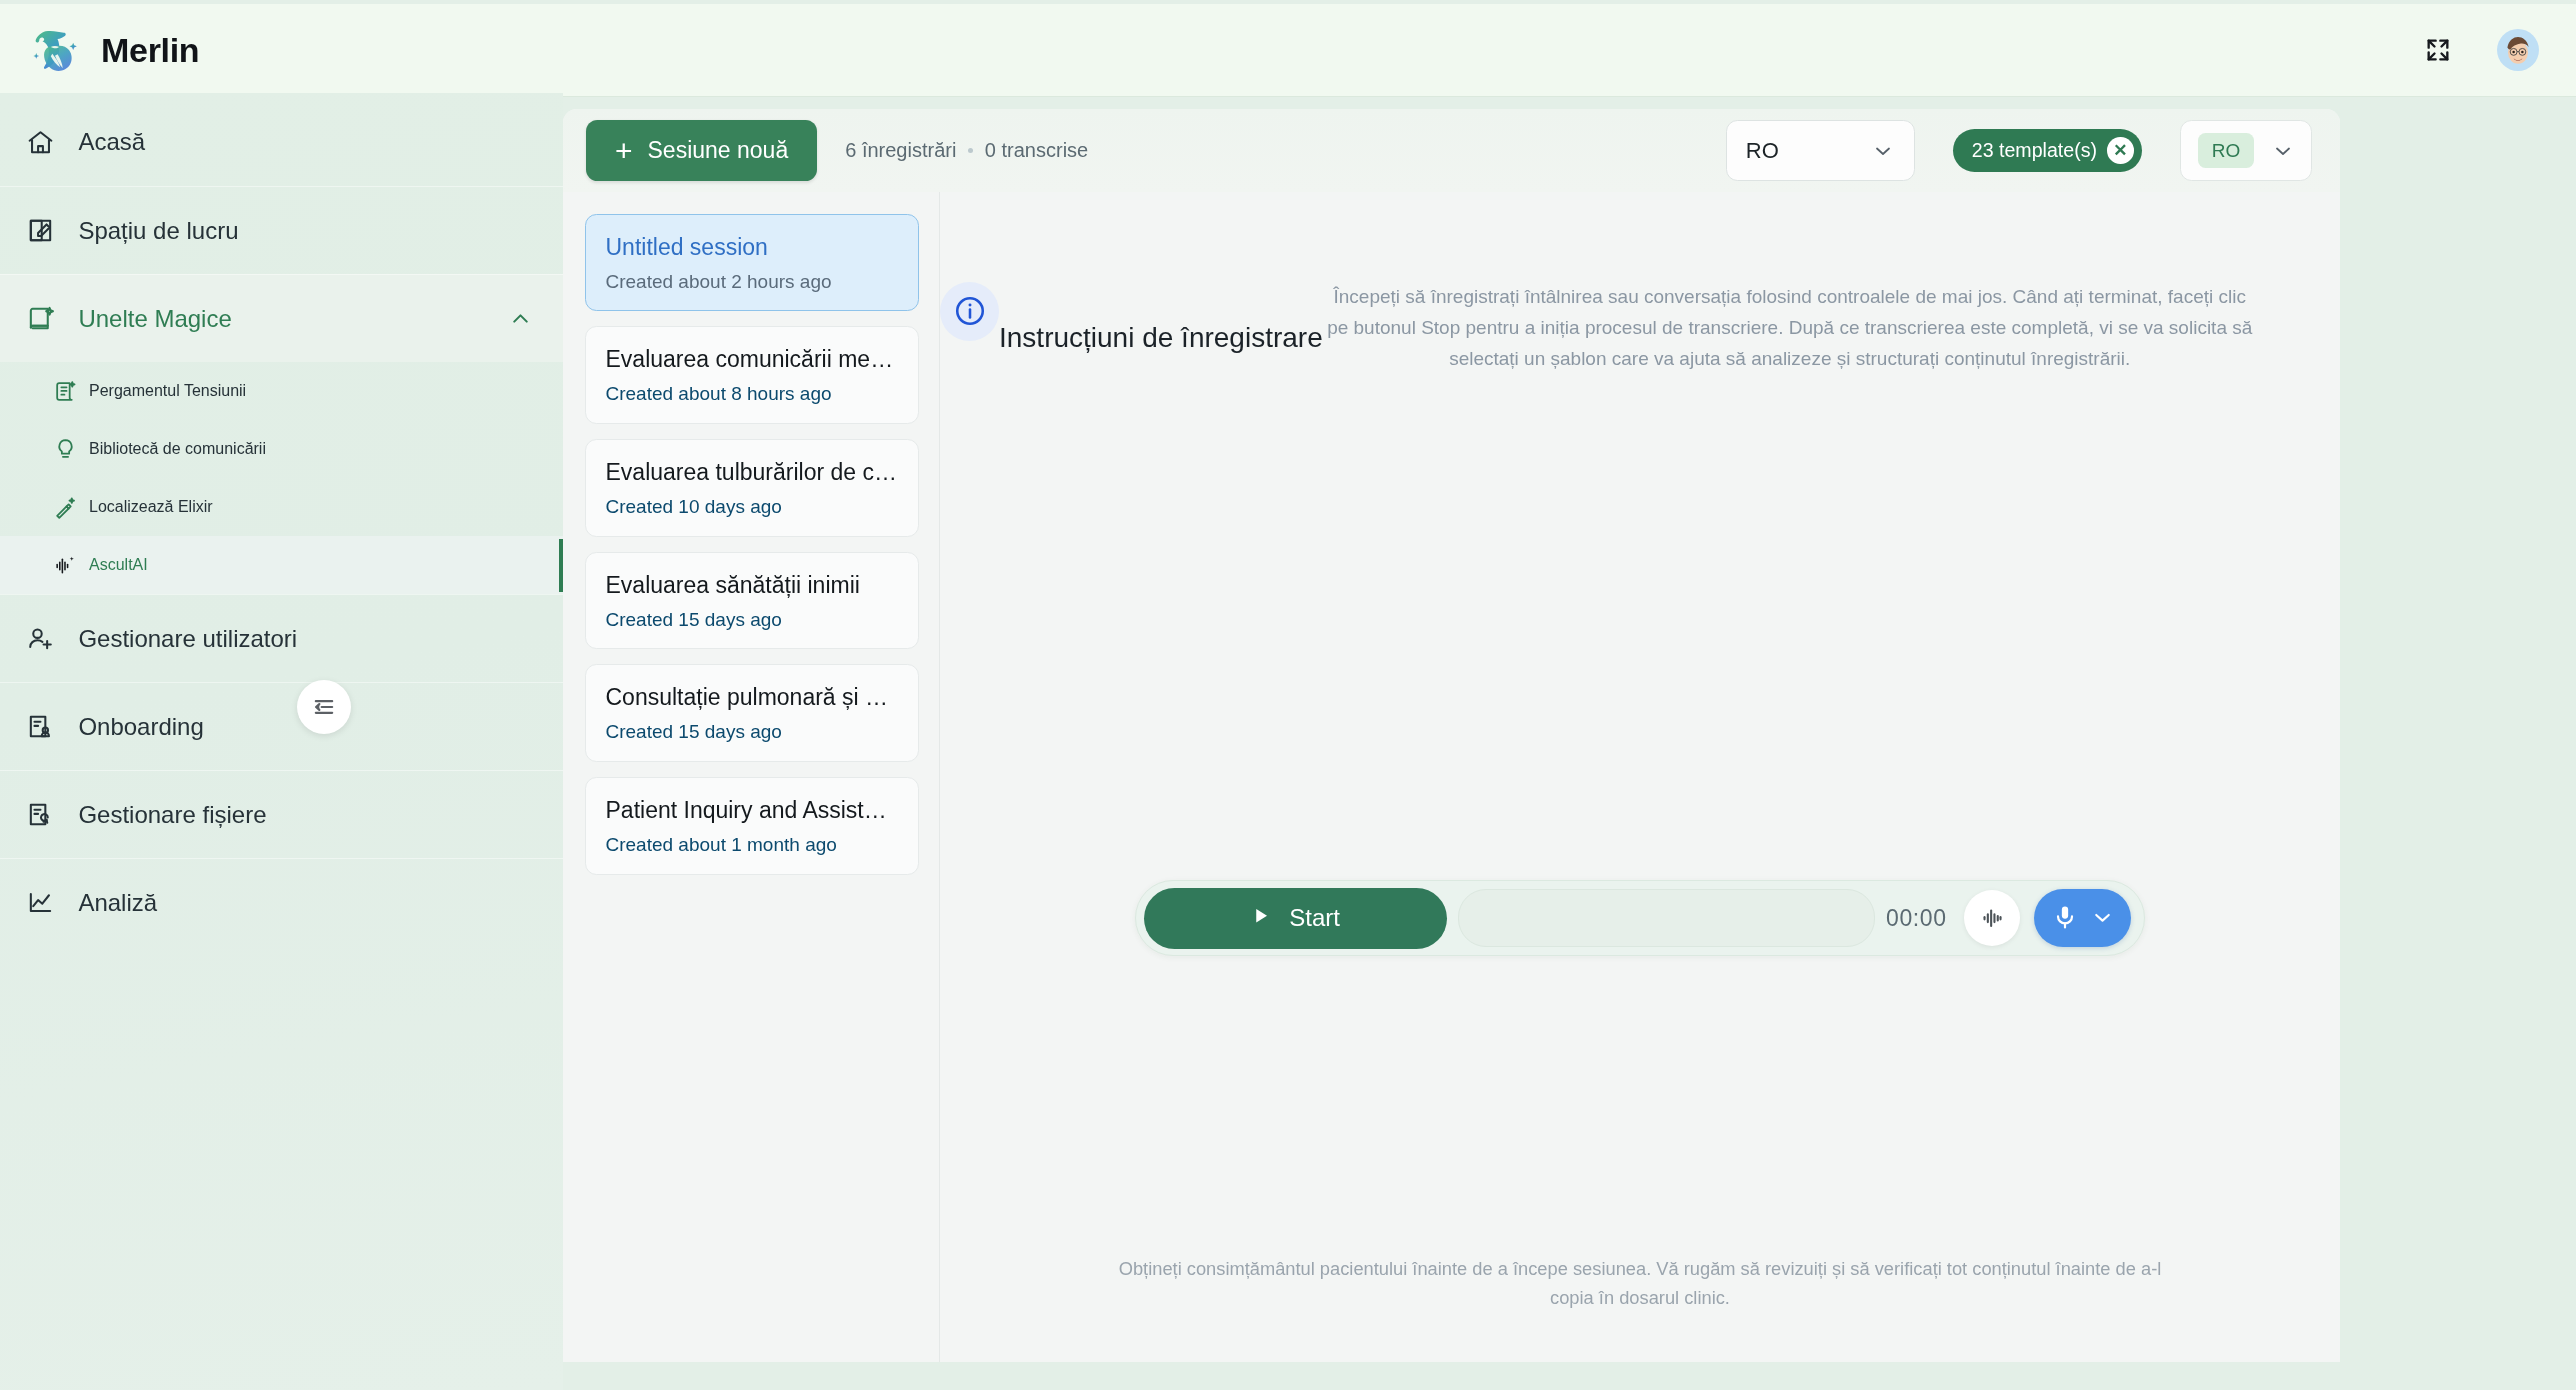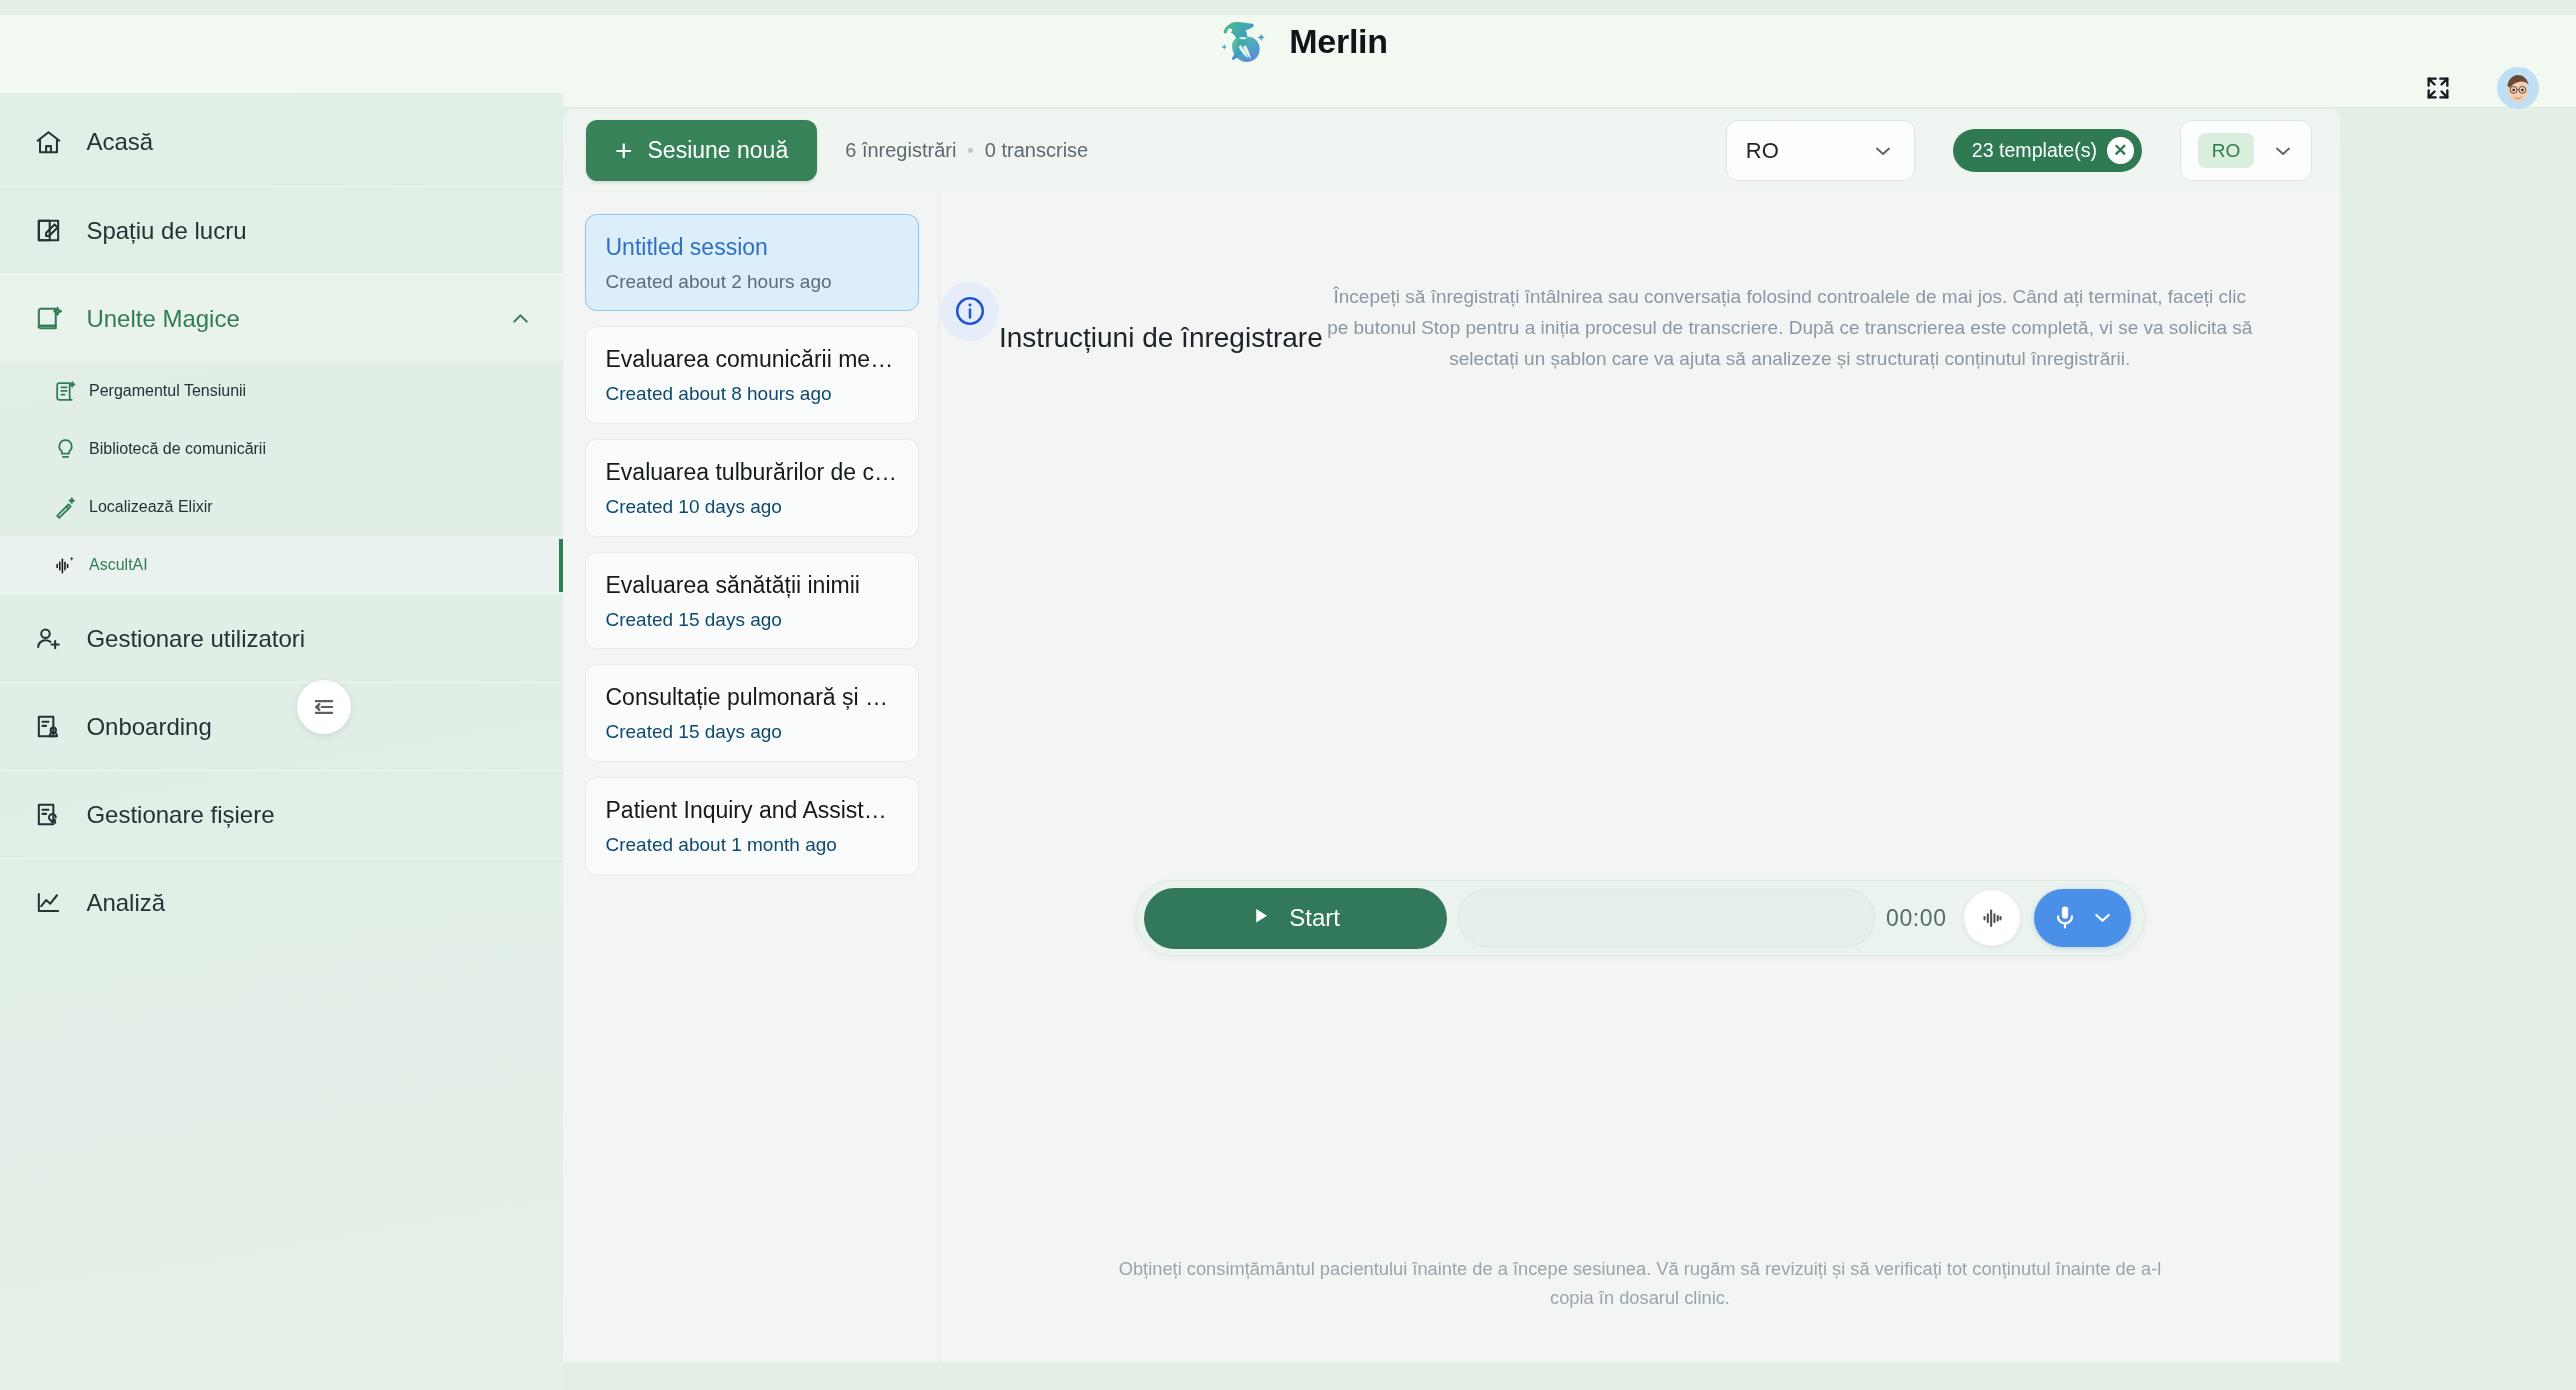--- a/index.html
+++ b/index.html
@@ -6,25 +6,24 @@
   html, body {
     width: 2576px; height: 1391px;
     font-family: "Liberation Sans", sans-serif;
     background: #e3efe7;
     overflow: hidden;
   }
   #app { position: relative; width: 2576px; height: 1391px; }
 
   
   .header {
-    position: absolute; left: 0; top: 15px; width: 2576px; height: 93px;
+    position: absolute; left: 0; top: 4px; width: 2576px; height: 93px;
     background: #f1f9f0;
     display: flex; align-items: center;
     border-bottom: 0.6px solid #dbe9dd;
-    flex-direction: column;
   }
   .brand { display: flex; align-items: center; gap: 19px; padding-left: 30px; }
   .brand-logo { width: 52px; height: 52px; display: block; }
   .brand-name { font-size: 34px; font-weight: 700; color: #111418; letter-spacing: -0.3px; }
   .header-right { margin-left: auto; display: flex; align-items: center; gap: 42px; padding-right: 37px; }
   .hdr-icon-btn {
     width: 35px; height: 35px; display: flex; align-items: center; justify-content: center;
     cursor: pointer; background: transparent; border: none;
   }
   .avatar {
@@ -36,21 +35,21 @@
   
   .sidebar {
     position: absolute; left: 0; top: 93px; width: 563px; height: 1297px;
     background: linear-gradient(170deg, #e2efe6 0%, #e1eee6 45%, #e5f0e9 100%);
     padding-top: 5px;
   }
   .nav-item {
     position: relative;
     display: flex; align-items: center;
     height: 88px;
-    padding-left: 27px;
+    padding-left: 19px;
     cursor: pointer;
     border-top: 0.6px solid rgba(255,255,255,0.45);
   }
   .nav-item:first-child { border-top: none; }
   .nav-item .nav-icon {
     width: 43px; min-width: 43px; height: 33px;
     display: flex; align-items: center; justify-content: center;
     color: #263238;
   }
   .nav-item .nav-label {

